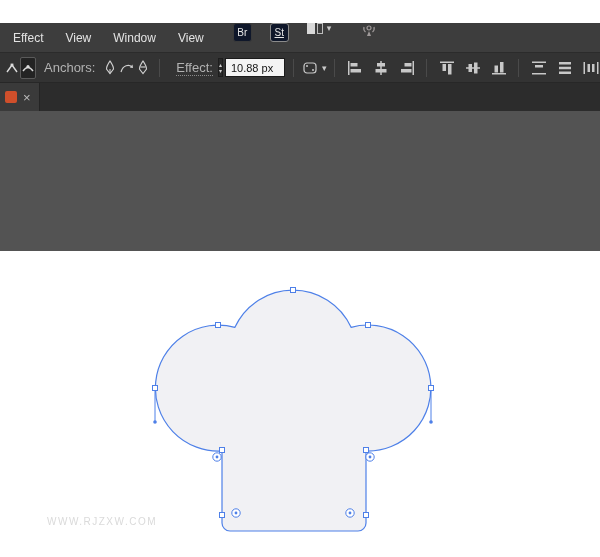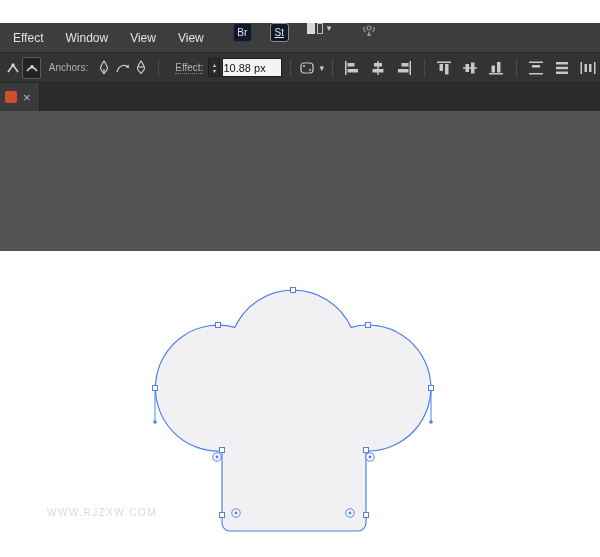--- a/index.html
+++ b/index.html
@@ -19,28 +19,28 @@
   .ws-b { width:6px; height:11px; border:1px solid #bdbdbd; display:inline-block; }
   .chev { color:#c9c9c9; font-size:9px; margin-left:4px; }
   .share-icon { margin-left:30px; display:flex; align-items:center; }
 
   
   .controlbar { height:30px; background:#333333; border-bottom:1px solid #272727;
                 display:flex; align-items:center; padding-left:4px; }
   .tool-btn { width:20px; height:22px; background:transparent; border:1px solid transparent;
               display:flex; align-items:center; justify-content:center; border-radius:2px; }
   .tool-btn.active { background:#232323; border-color:#5a5a5a; }
-  .cb-label { color:#b2b2b2; font-size:10px; margin:0 7px 0 8px; white-space:nowrap; }
+  .cb-label { color:#b2b2b2; font-size:13px; margin:0 7px 0 8px; white-space:nowrap; }
   .cb-label.link { border-bottom:1px dotted #8a8a8a; margin-right:5px; }
   .vsep { width:1px; height:18px; background:#4a4a4a; margin:0 8px; flex:0 0 auto; }
   .stepper { width:13px; height:19px; background:#2a2a2a; border:1px solid #1d1d1d;
              display:flex; flex-direction:column; align-items:center; justify-content:center;
              color:#cfcfcf; font-size:6px; line-height:6px; margin-right:2px; }
   .field { width:60px; height:19px; background:#f4f4f4; border:1px solid #1b1b1b;
-           color:#141414; font-size:11px; 
+           color:#141414; font-size:11px; padding-left:5px;
            font-family:"Liberation Sans",sans-serif; }
   .preset-icon { display:flex; align-items:center; }
   .align-group { display:flex; align-items:center; gap:3px; }
   .align-btn { width:23px; height:22px; display:flex; align-items:center; justify-content:center;
                background:transparent; border:none; }
   .align-btn svg rect { fill:#c8c8c8; }
 
   
   .tabbar { height:28px; background:#2c2c2c; display:flex; align-items:stretch; }
   .doc-tab { width:40px; background:#3a3a3a; border-right:1px solid #242424;
@@ -49,31 +49,31 @@
   .tab-close { color:#bdbdbd; font-size:13px; line-height:13px; cursor:default; }
 
   
   .pasteboard { height:140px; background:#535353; }
   .artboard { height:329px; background:#ffffff; position:relative; }
   .artboard svg.scene { position:absolute; left:0; top:0; }
 
   .wm { position:absolute; left:44px; top:253px; color:#d5d5d5; }
   .wm-title { font-size:22px; font-weight:bold; letter-spacing:3px; color:#d3d3d3;
               font-family:"DejaVu Sans","Liberation Sans",sans-serif; }
-  .wm-url { font-size:10px; letter-spacing:1.5px; color:#dadada; margin-top:3px; margin-left:3px; }
+  .wm-url { font-size:10px; letter-spacing:1.5px; color:#dadada; margin-top:12px; margin-left:3px; }
 </style>
 </head>
 <body>
 
 <div class="app">
 
   <header class="menubar">
     <span class="menu-item">Effect</span>
+    <span class="menu-item">View</span>
     <span class="menu-item">Window</span>
-    <span class="menu-item">View</span>
     <span class="menu-item">View</span>
     <button class="sq-btn">Br</button>
     <button class="sq-btn st">St</button>
     <span class="ws-icon">
       <span class="ws-a"></span>
       <span class="ws-b"></span>
     </span>
     <span class="chev">▾</span>
     <span class="share-icon">
       <svg width="16" height="14" viewBox="0 0 16 14">

